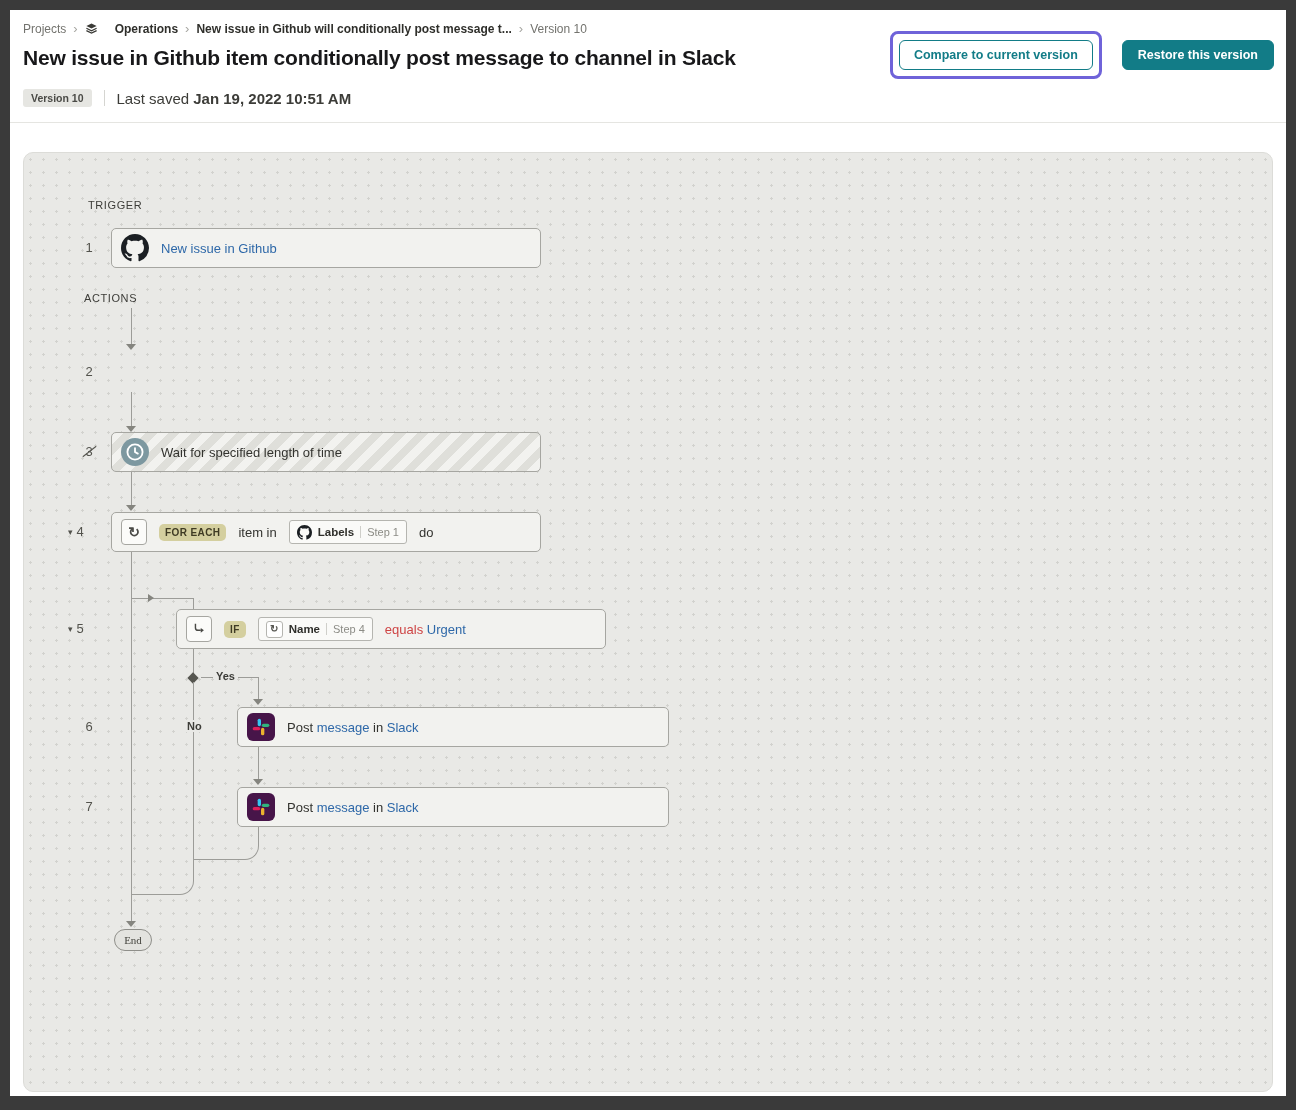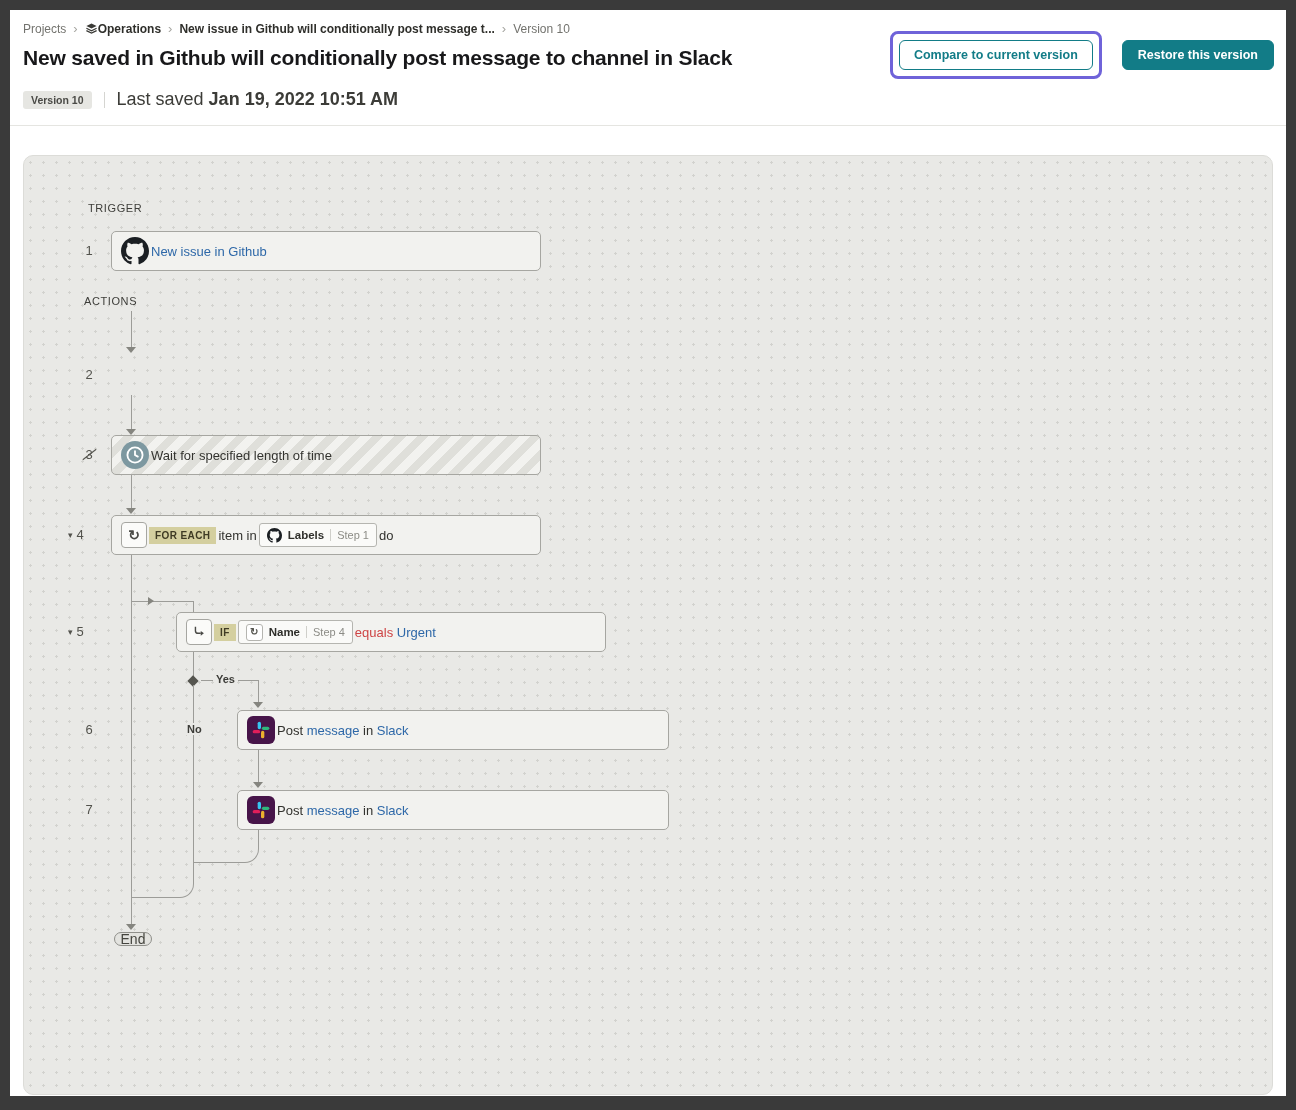--- a/index.html
+++ b/index.html
@@ -7,33 +7,33 @@
     width:1296px;height:1110px;position:relative;box-sizing:border-box;
     background:#3a3a3a;font-family:"Liberation Sans",sans-serif;
     -webkit-font-smoothing:antialiased;
   }
   .page{position:absolute;left:10px;top:10px;right:10px;bottom:14px;background:#ffffff;overflow:hidden;}
 
   
   .breadcrumb{padding:11px 0 0 13px;font-size:12px;color:#73736e;display:flex;align-items:center;gap:7px;white-space:nowrap;}
   .crumb{cursor:pointer;}
   .crumb.bold{color:#2f2f2b;font-weight:700;}
-  .crumb.withicon{display:inline-flex;align-items:center;gap:0;}
+  .crumb.withicon{display:inline-flex;align-items:center;gap:17px;}
   .chev{color:#a5a5a0;font-size:13px;}
   .titlebar{display:flex;align-items:flex-start;padding:9px 12px 0 13px;}
   h1{margin:0;flex:1;font-size:21px;font-weight:700;color:#18181a;letter-spacing:-0.2px;line-height:26px;}
   .actions{display:flex;align-items:center;margin-top:-14px;flex:none;}
   .annotation{border:3.5px solid #6F63D9;border-radius:8px;padding:6px;margin-right:8px;}
   .btn{height:30px;border-radius:6px;font-family:"Liberation Sans",sans-serif;font-size:12.5px;font-weight:700;cursor:pointer;}
   .btn-outline{background:#ffffff;color:#127C87;border:1px solid #127C87;padding:0 14px;}
   .btn-solid{background:#127C87;color:#ffffff;border:1px solid #127C87;padding:0 15px;margin-left:12px;}
   .meta{padding:10px 13px 0;display:flex;align-items:center;gap:12px;}
   .pill{background:#e6e6e2;border-radius:3px;padding:3px 8px;font-size:10.5px;font-weight:700;color:#4a4a46;}
   .metadiv{width:1px;height:16px;background:#d5d5d1;}
-  .lastsaved{font-size:18px;color:#3c3c38;}
+  .lastsaved{font-size:15px;color:#3c3c38;}
   .divider{margin-top:15px;border-top:1px solid #e5e5e1;}
 
   
   .canvas{position:relative;margin:29px 13px 0;height:940px;border-radius:10px;border:1px solid #dcdcd8;box-sizing:border-box;
     background-color:#e9e9e6;
     background-image:radial-gradient(circle,#d2d2ce 1.1px,transparent 1.2px);
     background-size:13px 13px;}
   .seclabel{position:absolute;font-size:11px;font-weight:400;letter-spacing:.6px;color:#3c3c38;}
   .num{position:absolute;width:22px;text-align:center;font-size:13px;color:#52524c;}
   .numrow{position:absolute;display:flex;align-items:center;gap:4px;font-size:13px;color:#52524c;}
@@ -44,37 +44,37 @@
   .vl{position:absolute;width:0;border-left:1.5px solid #9c9c98;}
   .hl{position:absolute;height:0;border-top:1.5px solid #9c9c98;}
   .arrd{position:absolute;width:0;height:0;border-left:5px solid transparent;border-right:5px solid transparent;border-top:6px solid #85857f;}
   .arrr{position:absolute;width:0;height:0;border-top:4.5px solid transparent;border-bottom:4.5px solid transparent;border-left:6px solid #85857f;}
   .diamond{position:absolute;width:8px;height:8px;background:#55554f;transform:rotate(45deg);}
   .cornerbr{position:absolute;border-right:1.5px solid #9c9c98;border-bottom:1.5px solid #9c9c98;border-bottom-right-radius:14px;}
   .branchlabel{position:absolute;font-size:11px;font-weight:700;color:#3c3c38;}
   .onpath{background:#e9e9e6;padding:0 3px;}
 
   .card{position:absolute;height:40px;background:#f2f2ef;border:1px solid #a6a6a1;border-radius:5px;
-    display:flex;align-items:center;padding:0 9px;gap:2px;font-size:13px;color:#33332f;box-sizing:border-box;cursor:pointer;}
+    display:flex;align-items:center;padding:0 9px;gap:12px;font-size:13px;color:#33332f;box-sizing:border-box;cursor:pointer;}
   .card.hatched{background:repeating-linear-gradient(135deg,#f2f2ef 0 8px,#dfdfda 8px 16px);}
   .appicon{width:28px;height:28px;border-radius:6px;display:flex;align-items:center;justify-content:center;flex:none;}
   .logger{background:#127C87;}
   .wait{background:#7d98a0;border-radius:50%;}
   .slack{background:#471549;}
   .miniicon{width:24px;height:24px;border:1px solid #a6a6a1;border-radius:4px;background:#fbfbf9;display:flex;align-items:center;justify-content:center;color:#4a4a46;font-size:14px;font-weight:700;flex:none;}
-  .badge{background:#d4cf9f;color:#3f3b24;font-size:10px;font-weight:700;letter-spacing:.4px;padding:3px 6px;border-radius:0;flex:none;}
+  .badge{background:#d4cf9f;color:#3f3b24;font-size:10px;font-weight:700;letter-spacing:.4px;padding:3px 6px;border-radius:5px;flex:none;}
   .refpill{display:inline-flex;align-items:center;gap:6px;background:#fafaf8;border:1px solid #b5b5b0;border-radius:3px;padding:0 7px;height:24px;box-sizing:border-box;font-size:11.5px;color:#2f2f2b;cursor:pointer;flex:none;}
   .refpill b{font-size:11.5px;}
   .refsep{width:1px;height:12px;background:#cfcfca;}
   .refstep{color:#8c8c86;font-size:11px;}
   .loopmini{width:15px;height:15px;border:1px solid #b5b5b0;border-radius:3px;font-size:10px;line-height:1;display:flex;align-items:center;justify-content:center;color:#55554f;background:#fff;font-weight:700;}
   .lnk{color:#2e68a8;cursor:pointer;}
   .op{color:#ce4444;}
-  .endpill{position:absolute;width:38px;height:14px;border-radius:11px;background:#e3e3df;border:1px solid #8f8f8a;box-sizing:border-box;
-    font-size:14px;color:#45453f;display:flex;align-items:center;justify-content:center;}
+  .endpill{position:absolute;width:38px;height:22px;border-radius:11px;background:#e3e3df;border:1px solid #8f8f8a;box-sizing:border-box;
+    font-size:11px;color:#45453f;display:flex;align-items:center;justify-content:center;font-family:Liberation Serif, serif;}
   .hiddendefs{position:absolute;width:0;height:0;overflow:hidden;}
 </style>
 </head>
 <body>
 
 <svg class="hiddendefs" aria-hidden="true">
   <defs>
     <path id="gh-path" d="M8 0C3.58 0 0 3.58 0 8c0 3.54 2.29 6.53 5.47 7.59.4.07.55-.17.55-.38 0-.19-.01-.82-.01-1.49-2.01.37-2.53-.49-2.69-.94-.09-.23-.48-.94-.82-1.13-.28-.15-.68-.52-.01-.53.63-.01 1.08.58 1.23.82.72 1.21 1.87.87 2.33.66.07-.52.28-.87.51-1.07-1.78-.2-3.64-.89-3.64-3.95 0-.87.31-1.59.82-2.15-.08-.2-.36-1.02.08-2.12 0 0 .67-.21 2.2.82.64-.18 1.32-.27 2-.27s1.36.09 2 .27c1.53-1.04 2.2-.82 2.2-.82.44 1.1.16 1.92.08 2.12.51.56.82 1.27.82 2.15 0 3.07-1.87 3.75-3.65 3.95.29.25.54.73.54 1.48 0 1.07-.01 1.93-.01 2.2 0 .21.15.46.55.38A8.01 8.01 0 0 0 16 8c0-4.42-3.58-8-8-8z"></path>
     <g id="slack-mark">
       <rect x="8" y="2" width="4" height="9" rx="2" fill="#36C5F0"></rect>
@@ -98,21 +98,21 @@
         </svg>
       <span>Operations</span>
     </span>
     <span class="chev">›</span>
     <span class="crumb bold">New issue in Github will conditionally post message t...</span>
     <span class="chev">›</span>
     <span class="crumb">Version 10</span>
   </div>
 
   <div class="titlebar">
-    <h1>New saved in Github will conditionally post message to channel in Slack</h1>
+    <h1>New issue in Github item conditionally post message to channel in Slack</h1>
     <div class="actions">
       <div class="annotation">
         <button class="btn btn-outline">Compare to current version</button>
       </div>
       <button class="btn btn-solid">Restore this version</button>
     </div>
   </div>
 
   <div class="meta">
     <span class="pill">Version 10</span>

